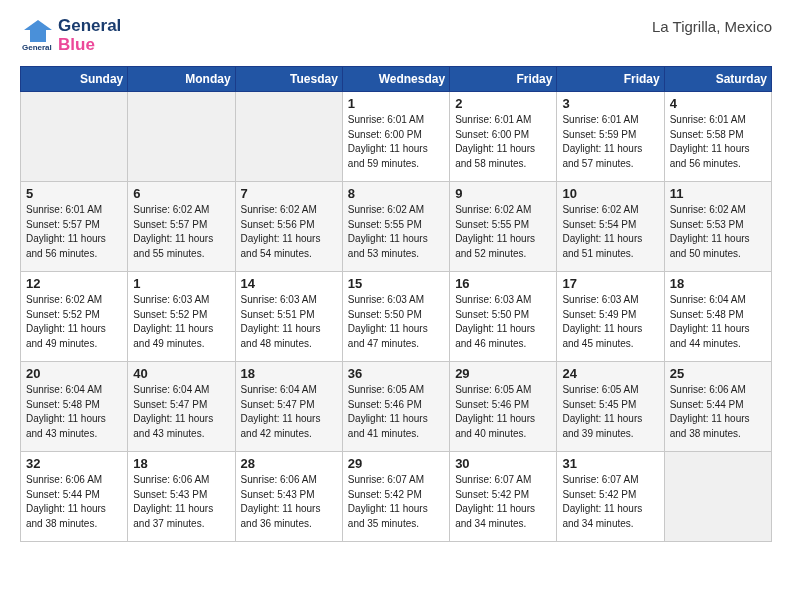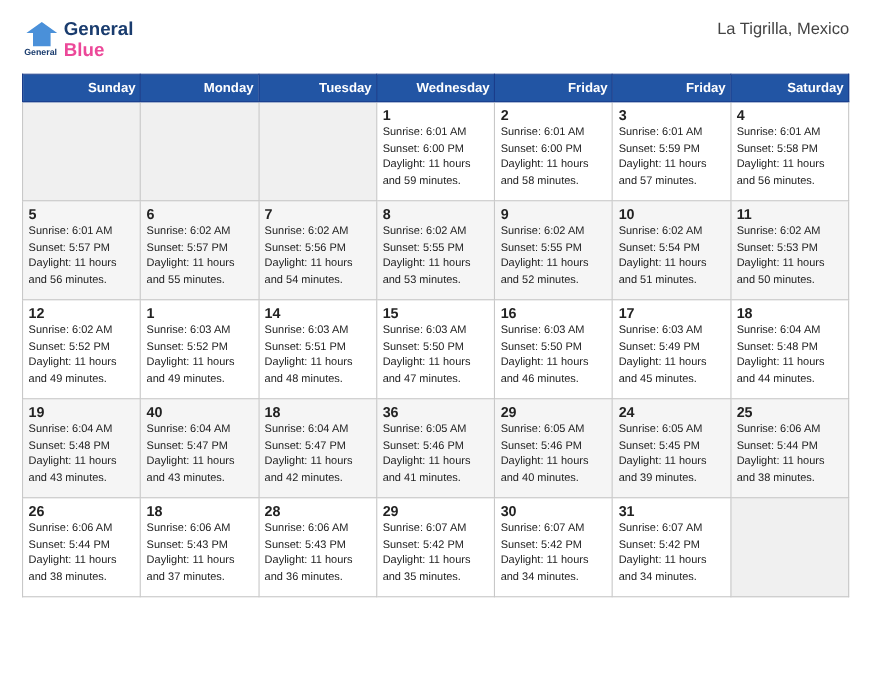--- a/index.html
+++ b/index.html
@@ -199,21 +199,21 @@
             <div class="day-num">17</div>
             <div class="day-info">Sunrise: 6:03 AM<br>Sunset: 5:49 PM<br>Daylight: 11 hours<br>and 45 minutes.</div>
           </td>
           <td>
             <div class="day-num">18</div>
             <div class="day-info">Sunrise: 6:04 AM<br>Sunset: 5:48 PM<br>Daylight: 11 hours<br>and 44 minutes.</div>
           </td>
         </tr>
         <tr class="week-row-alt">
           <td>
-            <div class="day-num">19</div>
+            <div class="day-num">20</div>
             <div class="day-info">Sunrise: 6:04 AM<br>Sunset: 5:48 PM<br>Daylight: 11 hours<br>and 43 minutes.</div>
           </td>
           <td>
             <div class="day-num">40</div>
             <div class="day-info">Sunrise: 6:04 AM<br>Sunset: 5:47 PM<br>Daylight: 11 hours<br>and 43 minutes.</div>
           </td>
           <td>
             <div class="day-num">18</div>
             <div class="day-info">Sunrise: 6:04 AM<br>Sunset: 5:47 PM<br>Daylight: 11 hours<br>and 42 minutes.</div>
           </td>
@@ -229,21 +229,21 @@
             <div class="day-num">24</div>
             <div class="day-info">Sunrise: 6:05 AM<br>Sunset: 5:45 PM<br>Daylight: 11 hours<br>and 39 minutes.</div>
           </td>
           <td>
             <div class="day-num">25</div>
             <div class="day-info">Sunrise: 6:06 AM<br>Sunset: 5:44 PM<br>Daylight: 11 hours<br>and 38 minutes.</div>
           </td>
         </tr>
         <tr>
           <td>
-            <div class="day-num">26</div>
+            <div class="day-num">32</div>
             <div class="day-info">Sunrise: 6:06 AM<br>Sunset: 5:44 PM<br>Daylight: 11 hours<br>and 38 minutes.</div>
           </td>
           <td>
             <div class="day-num">18</div>
             <div class="day-info">Sunrise: 6:06 AM<br>Sunset: 5:43 PM<br>Daylight: 11 hours<br>and 37 minutes.</div>
           </td>
           <td>
             <div class="day-num">28</div>
             <div class="day-info">Sunrise: 6:06 AM<br>Sunset: 5:43 PM<br>Daylight: 11 hours<br>and 36 minutes.</div>
           </td>

